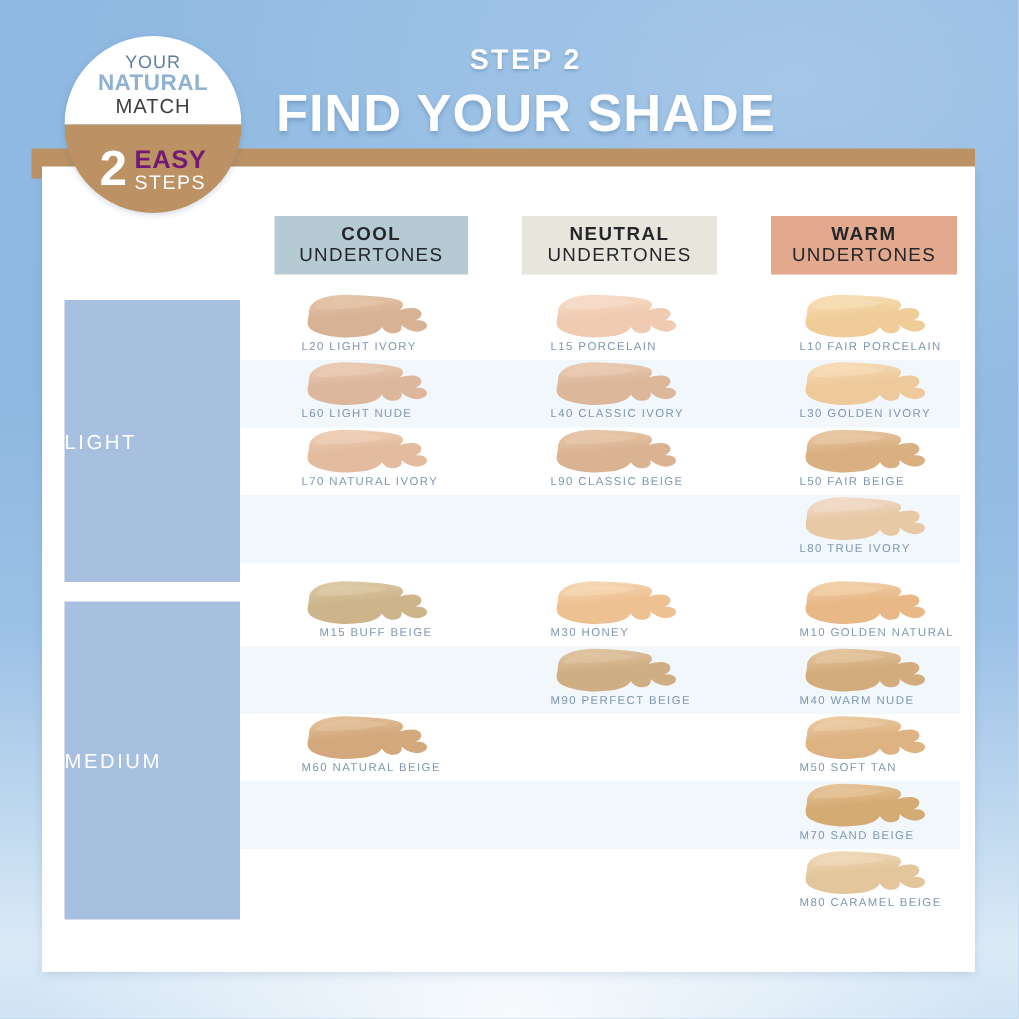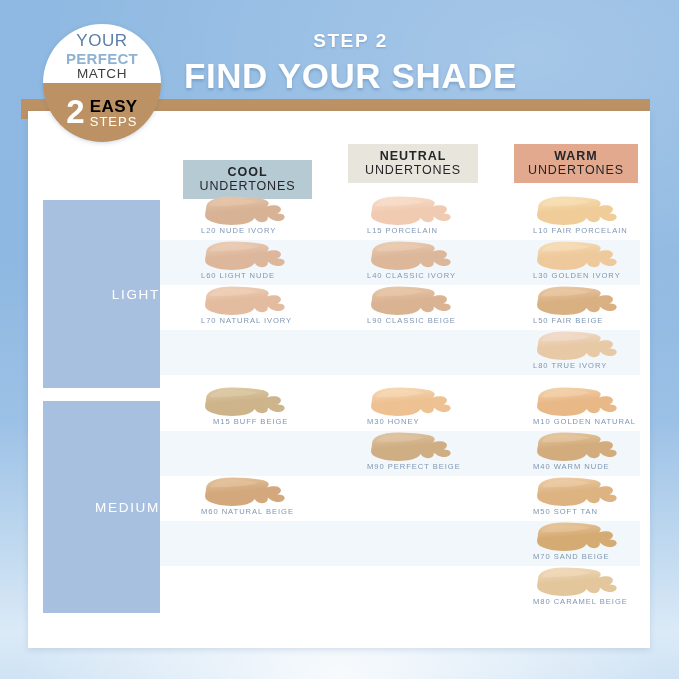--- a/index.html
+++ b/index.html
@@ -49,39 +49,39 @@
     position:absolute;left:0;top:0;width:100%;height:50%;
     background:#ffffff;
     display:flex;flex-direction:column;align-items:center;justify-content:center;
     line-height:1.02;
   }
   .badge-bot{
     position:absolute;left:0;top:50%;width:100%;height:50%;
     background:#bc9264;
     display:flex;align-items:center;justify-content:center;
   }
-  .b-your{color:#5b7ea6;font-size:17px;letter-spacing:.6px;margin-top:6px;}
+  .b-your{color:#5b7ea6;font-size:12px;letter-spacing:.6px;margin-top:6px;}
   .b-perfect{color:#8fb2d4;font-size:15px;font-weight:bold;letter-spacing:.3px;margin-top:1px;}
   .b-match{color:#404040;font-size:13.5px;letter-spacing:.6px;margin-top:1px;}
   .b-num{color:#ffffff;font-size:33px;font-weight:bold;line-height:1;margin-right:5px;margin-top:-2px;}
   .b-es{display:flex;flex-direction:column;line-height:1.0;margin-top:1px;}
-  .b-easy{color:#000000;font-size:17px;font-weight:bold;letter-spacing:.4px;}
+  .b-easy{color:#701a75;font-size:17px;font-weight:bold;letter-spacing:.4px;}
   .b-steps{color:#ffffff;font-size:13px;letter-spacing:1.0px;}
 
   
   .uhdr{position:absolute;height:39px;display:flex;flex-direction:column;
         align-items:center;justify-content:center;line-height:1.06;}
   .uhdr .t1{font-size:12.5px;font-weight:bold;color:#24262a;letter-spacing:1.0px;}
   .uhdr .t2{font-size:12.5px;color:#24262a;letter-spacing:.9px;}
 
   
   .depth{
     position:absolute;left:43px;width:117px;
     background:#a8c0e0;
-    display:flex;align-items:center;justify-content:flex-end;
+    display:flex;align-items:center;justify-content:flex-start;
   }
   .depth span{color:#ffffff;font-size:13.5px;letter-spacing:1.7px;}
 
   
   .grid{position:absolute;left:160px;top:193px;width:480px;}
   .row{position:relative;height:45px;}
   .row.alt{background:#f2f7fb;}
 
   
   .cell{position:absolute;top:0;width:160px;height:45px;}
@@ -100,33 +100,33 @@
   <div class="card"></div>
 
   <div class="hdr">
     <div class="step">STEP 2</div>
     <div class="bigtitle">FIND YOUR SHADE</div>
   </div>
 
   <div class="badge">
     <div class="badge-top">
       <div class="b-your">YOUR</div>
-      <div class="b-perfect">PERFECT</div>
+      <div class="b-perfect">NATURAL</div>
       <div class="b-match">MATCH</div>
     </div>
     <div class="badge-bot">
       <div class="b-num">2</div>
       <div class="b-es">
         <div class="b-easy">EASY</div>
         <div class="b-steps">STEPS</div>
       </div>
     </div>
   </div>
 
-  <div class="uhdr" id="col0" style="left: 183px; width: 129px; top: 160px; background: rgb(181, 202, 211);">
+  <div class="uhdr" id="col0" style="left: 183px; width: 129px; top: 144px; background: rgb(181, 202, 211);">
     <div class="t1">COOL</div>
     <div class="t2">UNDERTONES</div>
   </div>
   <div class="uhdr" id="col1" style="left: 348px; width: 130px; top: 144px; background: rgb(232, 230, 220);">
     <div class="t1">NEUTRAL</div>
     <div class="t2">UNDERTONES</div>
   </div>
   <div class="uhdr" id="col2" style="left: 514px; width: 124px; top: 144px; background: rgb(227, 169, 143);">
     <div class="t1">WARM</div>
     <div class="t2">UNDERTONES</div>
@@ -146,21 +146,21 @@
               <defs>
                 <linearGradient id="g0" x1="0" y1="0" x2="0.25" y2="1">
                   <stop offset="0%" stop-color="#e7c9ae"></stop>
                   <stop offset="55%" stop-color="#d8b294"></stop>
                   <stop offset="100%" stop-color="#d8b294"></stop>
                 </linearGradient>
               </defs>
               <path fill="url(#g0)" d="M10,12 C10,4 22,0 38,0.6 C54,1.2 64,2 70,4.2 C74,5.8 73,9 70.5,10.6 C74.5,9.4 80,8.6 83,10.4 C86.5,12.5 85,16.2 81,17.6 C84,17.2 88,18 88.6,20.4 C89.3,23.2 85,25.6 80.6,25 C76.5,24.4 73.6,22.4 71.6,20.6 C72.6,23.4 70.4,26 66.4,26.2 C62.6,26.4 60,24.4 58.6,22 C57,24.8 53,27.2 46,28.2 C33,30 20,28.4 13,24.6 C6.6,21.2 10,16.6 10,12 Z"></path>
               <path fill="#e7c9ae" opacity="0.55" d="M14,10 C15,5.5 25,2.6 38,3 C48,3.3 56,4 62,5.4 C58,7.6 46,9.4 34,9.8 C24,10.2 17,10.6 14,10 Z"></path>
             </svg></div>
-          <div class="shade-name" style="color: rgb(126, 150, 179);">L20 NUDE IVORY</div>
+          <div class="shade-name" style="color: rgb(126, 150, 179);">L20 LIGHT IVORY</div>
         </div>
         <div class="cell" style="left: 166px;">
           <div class="sw-wrap"><svg viewBox="0 0 96 30" width="96" height="30">
               <defs>
                 <linearGradient id="g1" x1="0" y1="0" x2="0.25" y2="1">
                   <stop offset="0%" stop-color="#f8e0cd"></stop>
                   <stop offset="55%" stop-color="#f0cbb2"></stop>
                   <stop offset="100%" stop-color="#f0cbb2"></stop>
                 </linearGradient>
               </defs>

